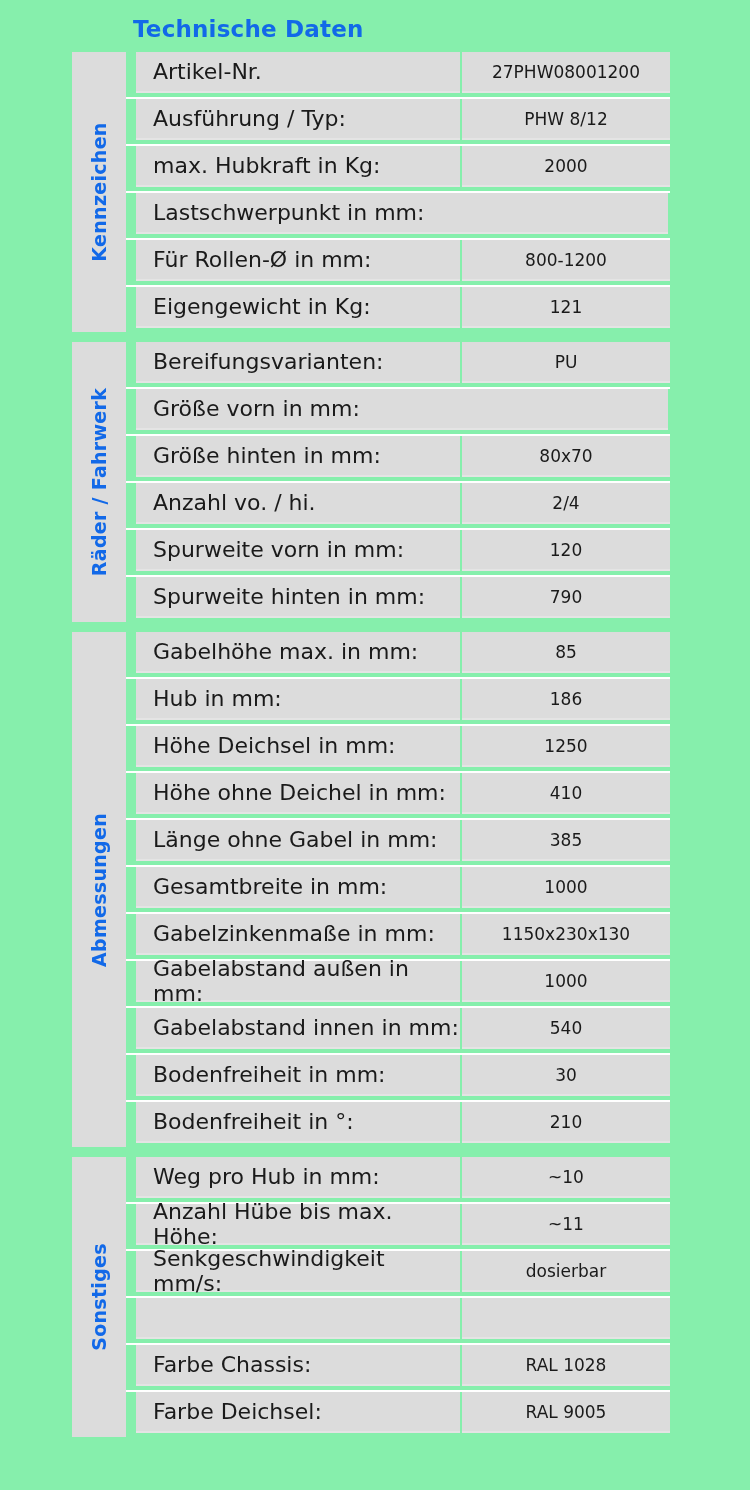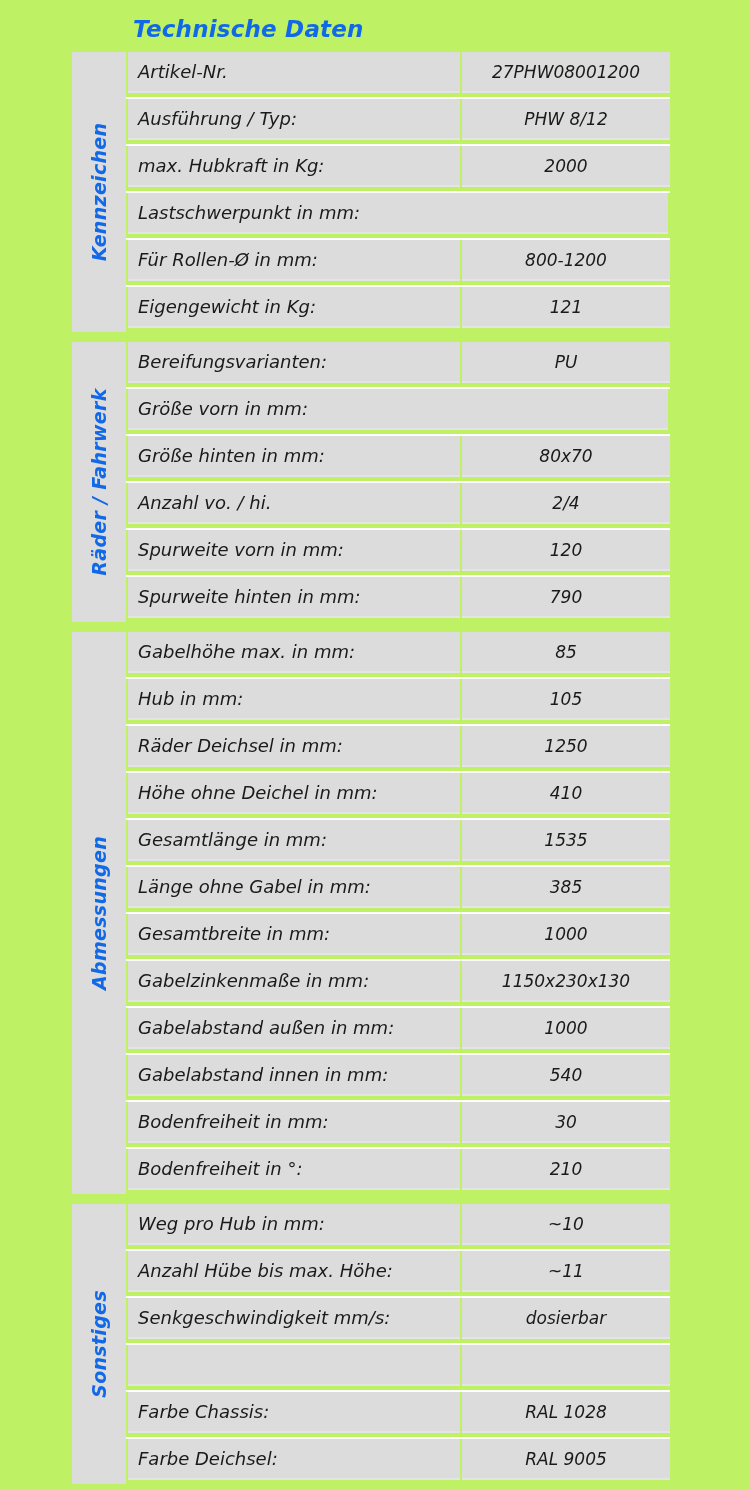--- a/index.html
+++ b/index.html
@@ -11,22 +11,21 @@
     width: 750px;
     height: 1490px;
     font-family: "DejaVu Sans", "Liberation Sans", sans-serif;
     overflow: hidden;
   }
 
   .page {
     position: relative;
     width: 750px;
     height: 1490px;
-    background: #bef264;
-    font-style: italic;
+    background: #86efac;
   }
 
   .page-title {
     position: absolute;
     left: 133px;
     top: 16px;
     font-size: 23px;
     font-weight: bold;
     color: #1269e8;
     letter-spacing: 0.2px;
@@ -85,24 +84,24 @@
     background: #dcdcdc;
     display: flex;
     align-items: center;
     height: 41px;
     border-bottom: 2px solid #e4e4e4;
     box-sizing: border-box;
   }
 
   .cell-label {
     flex: 1 1 auto;
-    margin-left: 2px;
+    margin-left: 10px;
     margin-right: 2px;
-    padding-left: 10px;
-    font-size: 18px;
+    padding-left: 17px;
+    font-size: 22px;
     color: #1a1a1a;
     justify-content: flex-start;
   }
 
   .cell-value {
     width: 208px;
     flex: 0 0 208px;
     justify-content: center;
     font-size: 17px;
     color: #1a1a1a;
@@ -180,35 +179,31 @@
         <div class="section-label">
           <div class="section-label-text">Abmessungen</div>
         </div>
         <div class="rows">
           <div class="row">
             <div class="cell cell-label">Gabelhöhe max. in mm:</div>
             <div class="cell cell-value">85</div>
           </div>
           <div class="row">
             <div class="cell cell-label">Hub in mm:</div>
-            <div class="cell cell-value">105</div>
-          </div>
-          <div class="row">
-            <div class="cell cell-label">Räder Deichsel in mm:</div>
+            <div class="cell cell-value">186</div>
+          </div>
+          <div class="row">
+            <div class="cell cell-label">Höhe Deichsel in mm:</div>
             <div class="cell cell-value">1250</div>
           </div>
           <div class="row">
             <div class="cell cell-label">Höhe ohne Deichel in mm:</div>
             <div class="cell cell-value">410</div>
           </div>
           <div class="row">
-            <div class="cell cell-label">Gesamtlänge in mm:</div>
-            <div class="cell cell-value">1535</div>
-          </div>
-          <div class="row">
             <div class="cell cell-label">Länge ohne Gabel in mm:</div>
             <div class="cell cell-value">385</div>
           </div>
           <div class="row">
             <div class="cell cell-label">Gesamtbreite in mm:</div>
             <div class="cell cell-value">1000</div>
           </div>
           <div class="row">
             <div class="cell cell-label">Gabelzinkenmaße in mm:</div>
             <div class="cell cell-value">1150x230x130</div>

